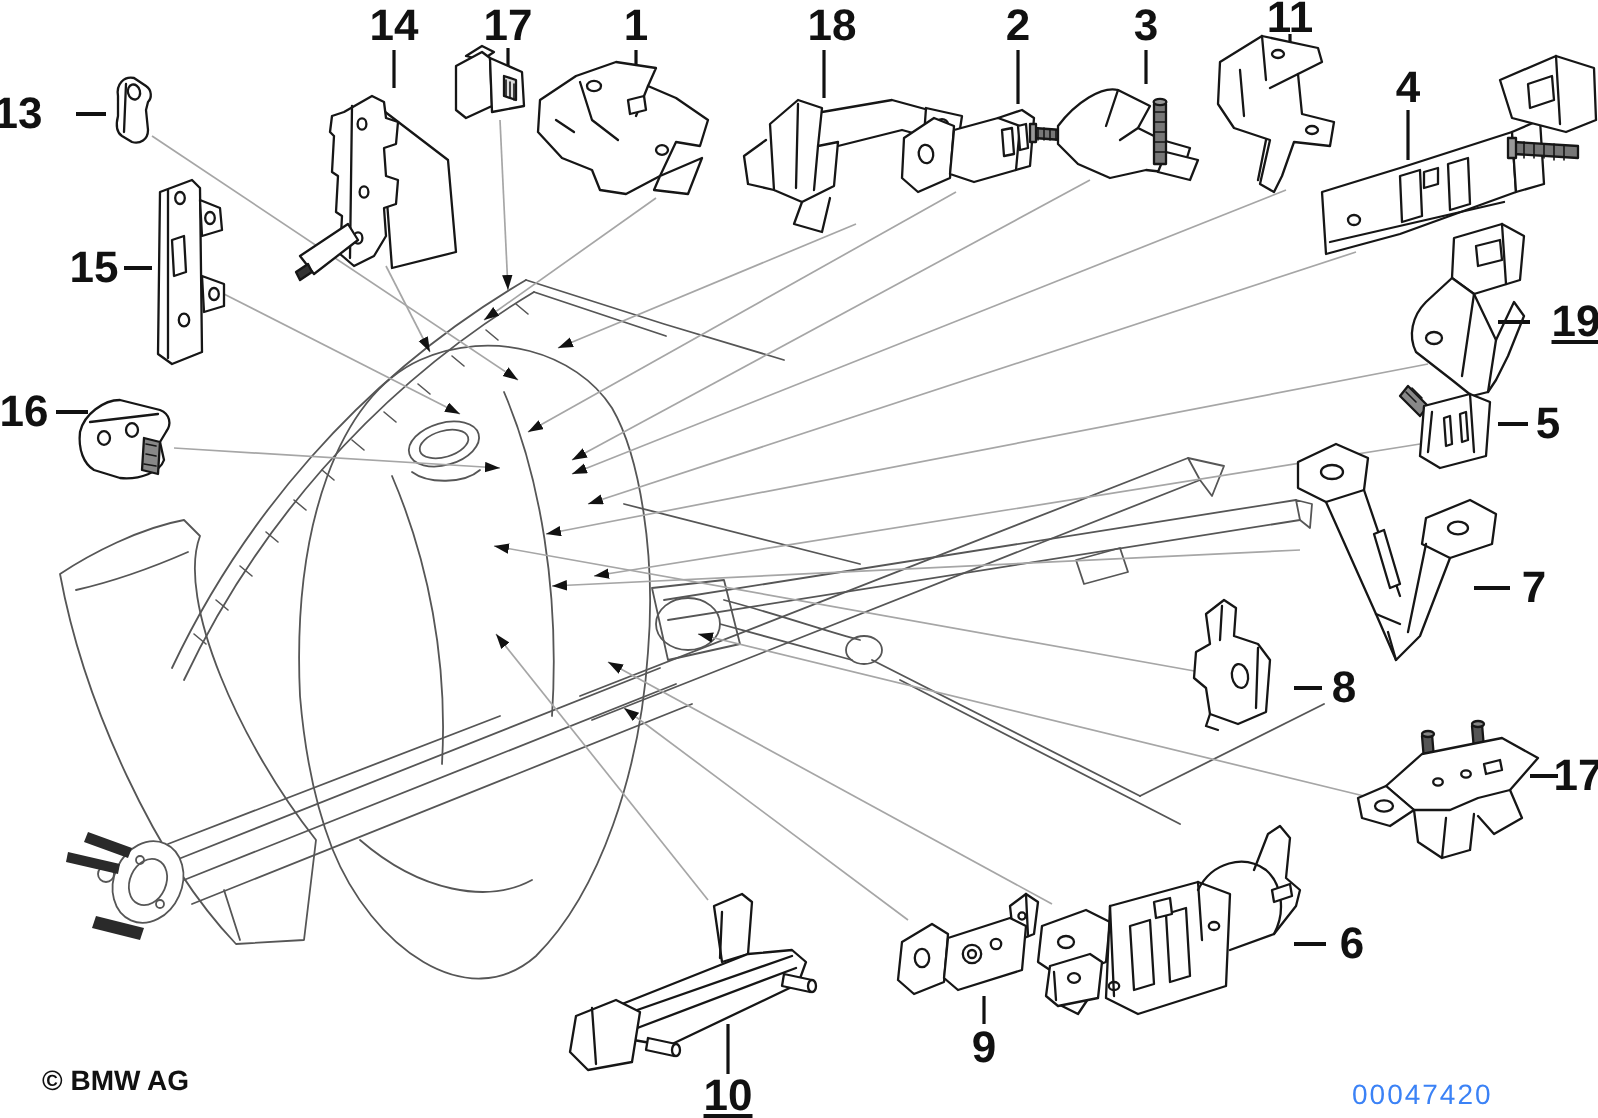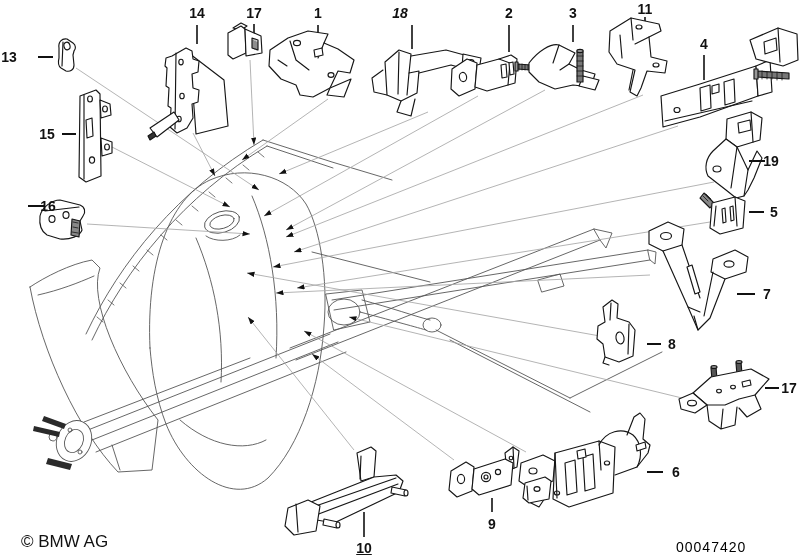--- a/index.html
+++ b/index.html
@@ -1,23 +1,23 @@
 <!DOCTYPE html>
 <html><head>
 <meta charset="utf-8">
 <style>
   html,body{margin:0;padding:0;background:#fff;}
   #stage{position:relative;width:799px;height:559px;background:#fff;overflow:hidden;
          font-family:"Liberation Sans","DejaVu Sans",sans-serif;}
   #art{position:absolute;left:0;top:0;}
   .callout{position:absolute;transform:translate(-50%,-50%);
-           font-weight:bold;font-size:14px;color:#111;letter-spacing:0;line-height:1;
+           font-weight:bold;font-size:22px;color:#111;letter-spacing:0;line-height:1;
            white-space:nowrap;}
-  .copyright{position:absolute;left:21px;top:532px;font-weight:normal;font-size:17px;color:#111;}
-  .docnum{position:absolute;left:676px;top:539px;font-size:14px;color:#000000;letter-spacing:1px;}
+  .copyright{position:absolute;left:21px;top:532px;font-weight:bold;font-size:14px;color:#111;}
+  .docnum{position:absolute;left:676px;top:539px;font-size:14px;color:#3b82f6;letter-spacing:1px;}
 </style>
 </head>
 <body>
 
 <div id="stage">
 
 <svg id="art" width="799" height="559" viewBox="0 0 799 559" xmlns="http://www.w3.org/2000/svg">
   <defs>
     <marker id="arw" markerUnits="userSpaceOnUse" markerWidth="9" markerHeight="7" refX="7.5" refY="2.6" orient="auto">
       <path d="M0,0 L7.5,2.6 L0,5.2 Z" fill="#111"></path>
@@ -361,21 +361,21 @@
   <div class="callout" style="left:676px;top:472px;">6</div>
   <div class="callout" style="left:767px;top:294px;">7</div>
   <div class="callout" style="left:672px;top:344px;">8</div>
   <div class="callout" style="left:492px;top:524px;">9</div>
   <div class="callout" style="left:364px;top:548px;text-decoration:underline;">10</div>
   <div class="callout" style="left:645px;top:9px;">11</div>
   <div class="callout" style="left:47px;top:134px;">15</div>
   <div class="callout" style="left:9px;top:57px;">13</div>
   <div class="callout" style="left:197px;top:13px;">14</div>
   <div class="callout" style="left:254px;top:13px;">17</div>
-  <div class="callout" style="left:12px;top:206px;margin-left:36px;">16</div>
+  <div class="callout" style="left:12px;top:206px;">16</div>
   <div class="callout" style="left:789px;top:388px;">17</div>
-  <div class="callout" style="left:400px;top:13px;font-style:italic;">18</div>
-  <div class="callout" style="left:771px;top:161px;">19</div>
+  <div class="callout" style="left:416px;top:13px;">18</div>
+  <div class="callout" style="left:788px;top:161px;text-decoration:underline;">19</div>
 
   <div class="copyright">© BMW AG</div>
   <div class="docnum">00047420</div>
 
 </div>
 
 </body></html>

